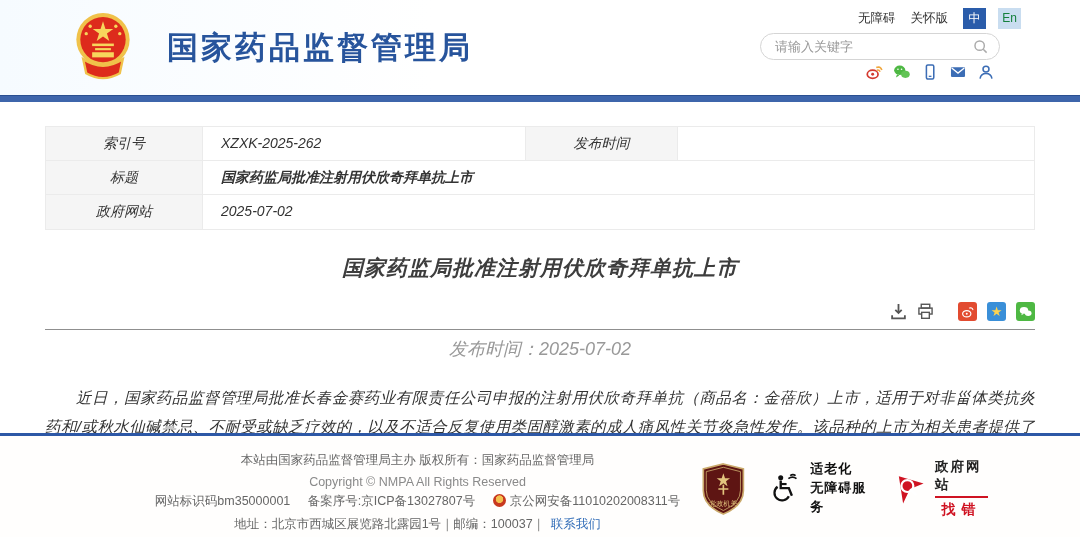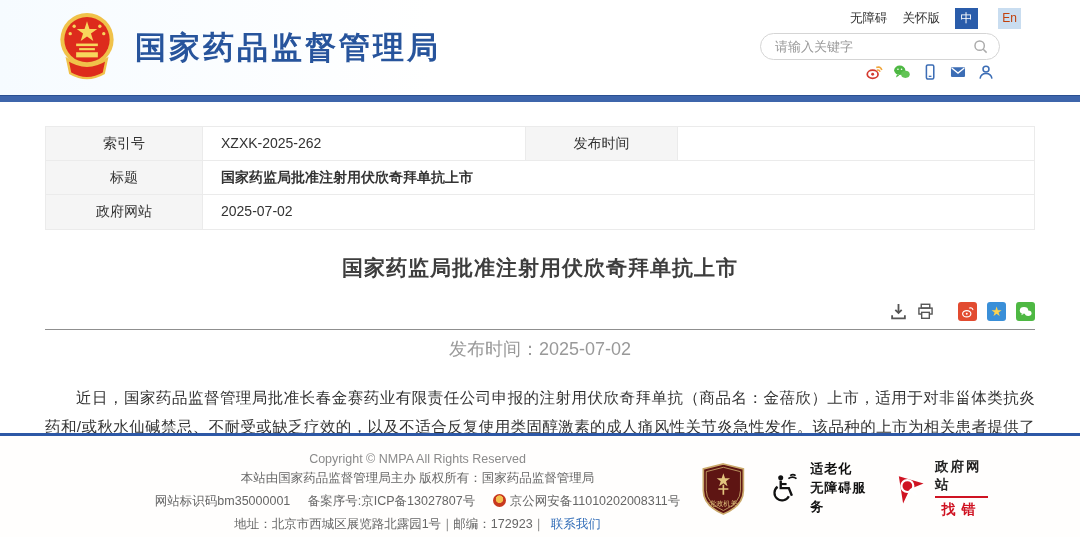--- a/index.html
+++ b/index.html
@@ -5,45 +5,45 @@
   * { margin:0; padding:0; box-sizing:border-box; }
   html,body { width:1080px; height:537px; }
   body {
     position:relative; overflow:hidden; background:#fff;
     font-family:"Liberation Sans","DejaVu Sans",sans-serif; color:#333;
   }
   a { text-decoration:none; color:inherit; cursor:pointer; }
 
   
   .hdr { position:relative; height:95px; background:linear-gradient(90deg,#f6fbff 0%,#ffffff 40%); }
-  .brand { position:absolute; left:55px; top:10px; display:flex; align-items:center; gap:16px; }
+  .brand { position:absolute; left:71px; top:10px; display:flex; align-items:center; gap:32px; }
   .brand svg.emblem { width:64px; height:75px; }
   .site-title { font-size:31px; font-weight:bold; color:#27549c; letter-spacing:3px; line-height:1.2; }
   .site-sub { font-size:14.5px; color:#27549c; margin-top:2px; }
 
   .top-links { position:absolute; top:8px; right:59px; display:flex; align-items:center; font-size:12.5px; color:#333; }
   .top-links a { margin-right:15px; }
   .lang { display:inline-block; width:23px; height:21px; line-height:21px; text-align:center; font-size:12px; cursor:pointer; }
   .lang.zh { background:#2a5caa; color:#fff; }
-  .lang.en { background:#c9ddf0; color:#c2410c; margin-left:20px; }
+  .lang.en { background:#c9ddf0; color:#15803d; margin-left:12px; }
 
   .searchbox { position:absolute; top:33px; right:80px; width:240px; height:27px;
     border:1px solid #d5d5d5; border-radius:14px; background:#fff;
     display:flex; align-items:center; padding:0 10px 0 14px;gap:20px; }
   .searchbox input { flex:1; border:none; outline:none; font-size:13px; color:#333; background:transparent;
     font-family:"Liberation Sans","DejaVu Sans",sans-serif; }
   .searchbox input::placeholder { color:#999; }
 
   .social-row { position:absolute; top:63px; right:85px; display:flex; align-items:center; gap:10px; }
   .social-row svg { width:18px; height:18px; cursor:pointer; }
 
   .blue-bar { height:7px; background:#3e65ab; border-top:1px solid #2a4f91; }
 
   
-  main { margin:4px 45px; }
+  main { margin:4px 45px;font-style:italic; }
   .meta { margin-top:24px; display:grid; grid-template-columns:157px 323px 152px 1fr;
     border:1px solid #ebebeb; font-size:14px; }
   .cell { height:34px; line-height:33px; border-bottom:1px solid #ebebeb; border-right:1px solid #ebebeb;
     overflow:hidden; white-space:nowrap; }
   .cell.lbl { background:#f5f5f5; text-align:center; color:#333; }
   .cell.val { background:#fff; padding-left:18px; }
   .cell.end { border-right:none; }
   .cell.last { border-bottom:none; }
   .cell.strong { font-weight:bold; }
   .span3 { grid-column:2 / 5; }
@@ -204,29 +204,29 @@
 
   <div class="pub">
     <span>发布时间：</span><span>2025-07-02</span>
   </div>
 
   <p class="body-text">近日，国家药品监督管理局批准长春金赛药业有限责任公司申报的注射用伏欣奇拜单抗（商品名：金蓓欣）上市，适用于对非甾体类抗炎药和/或秋水仙碱禁忌、不耐受或缺乏疗效的，以及不适合反复使用类固醇激素的成人痛风性关节炎急性发作。该品种的上市为相关患者提供了新的治疗选择。</p>
 </main>
 
 <footer>
   <div class="f-left">
+    <div class="f-line">本站由国家药品监督管理局主办 版权所有：国家药品监督管理局</div>
     <div class="f-line en">Copyright © NMPA All Rights Reserved</div>
-    <div class="f-line">本站由国家药品监督管理局主办 版权所有：国家药品监督管理局</div>
     <div class="f-line">
       <span class="seg">网站标识码bm35000001</span>
       <span class="seg">备案序号:京ICP备13027807号</span>
       <span class="seg"><span class="police-badge"></span><span>京公网安备11010202008311号</span></span>
     </div>
     <div class="f-line">
-      <span>地址：北京市西城区展览路北露园1号｜邮编：172923｜</span><a class="contact-link">联系我们</a>
+      <span>地址：北京市西城区展览路北露园1号｜邮编：100037｜</span><a class="contact-link">联系我们</a>
     </div>
   </div>
 
   <div class="f-badges">
     <svg width="54" height="62" viewBox="0 0 56 64">
       <path d="M28 2 L52 8 V34 Q52 52 28 62 Q4 52 4 34 V8 Z" fill="#5e1513" stroke="#caa96b" stroke-width="2"></path>
       <path d="M28 6 L48.5 11.2 V33.5 Q48.5 48.8 28 57.8 Q7.5 48.8 7.5 33.5 V11.2 Z" fill="none" stroke="#caa96b" stroke-width="1"></path>
       <polygon points="28,13 30,19 36,19 31.2,22.6 33,28.6 28,25 23,28.6 24.8,22.6 20,19 26,19" fill="#e3c57e"></polygon>
       <path d="M28 27 v12 M22 32 h12" stroke="#e3c57e" stroke-width="2"></path>
       <text x="28" y="52" font-size="8.5" fill="#e3c57e" text-anchor="middle">党政机关</text>

